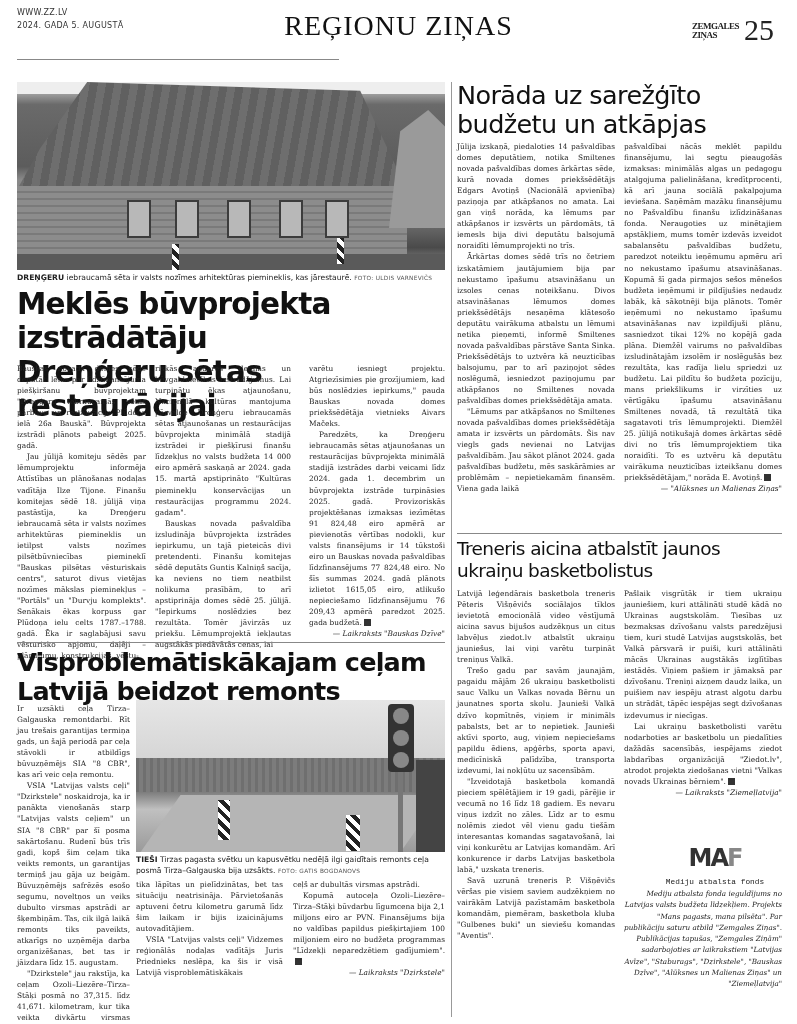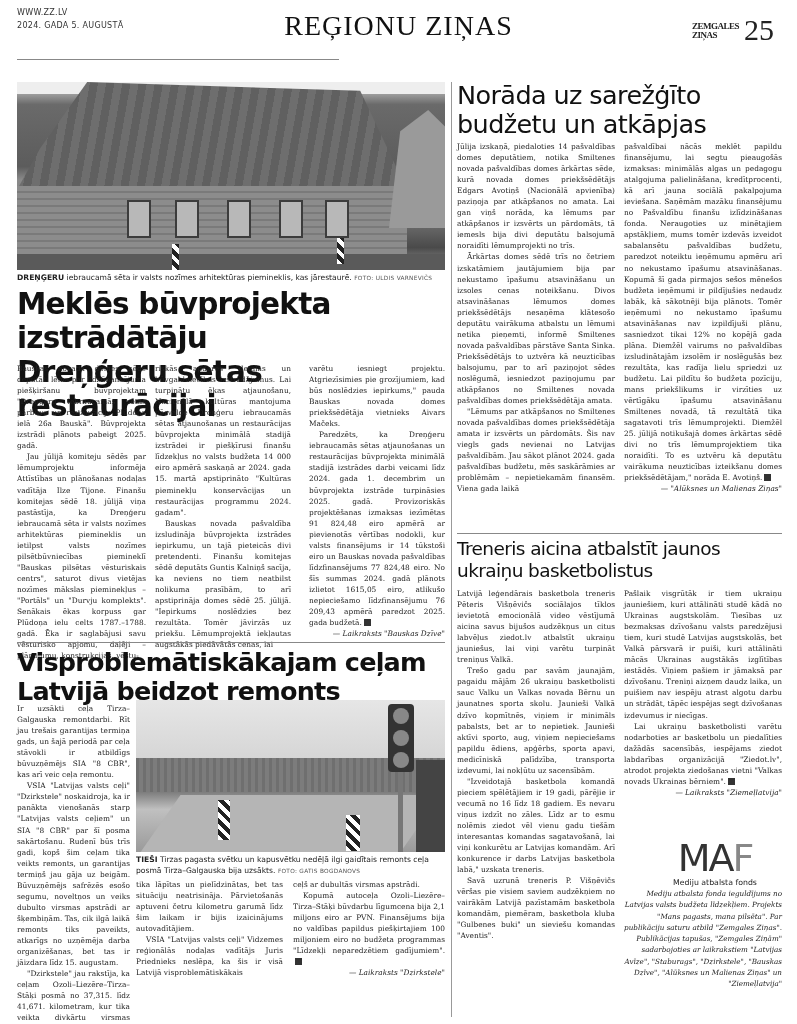--- a/index.html
+++ b/index.html
@@ -43,23 +43,23 @@
   .photo2 { left: 136px; top: 700px; width: 309px; height: 152px; overflow: hidden; background: linear-gradient(180deg, #e6e6e6 0%, #d6d6d6 38%, #8d8d8d 40%, #7a7a7a 60%, #c0c0c0 72%, #9a9a9a 100%); }
   .photo2 .road { position: absolute; left: 20px; top: 95px; width: 260px; height: 70px; background: #b5b5b5; transform: skewX(-35deg); }
   .photo2 .field { position: absolute; left: 0; top: 58px; width: 100%; height: 34px; background: repeating-linear-gradient(90deg, #6f6f6f 0 3px, #7c7c7c 3px 7px); }
   .photo2 .light { position: absolute; left: 252px; top: 4px; width: 26px; height: 68px; background: #333; border-radius: 4px; }
   .photo2 .light i { position: absolute; left: 5px; width: 16px; height: 16px; border-radius: 50%; background: #888; }
   .photo2 .pole { position: absolute; left: 262px; top: 72px; width: 5px; height: 80px; background: #777; }
   .photo2 .bush { position: absolute; left: 280px; top: 60px; width: 40px; height: 92px; background: #444; }
 
   
   .maf { left: 660px; top: 838px; width: 110px; text-align: center; font-family: "DejaVu Sans", sans-serif; }
-  .maf .logo { font-size: 38px; letter-spacing: -2px; line-height: 40px; color: #333; font-weight: normal; }
+  .maf .logo { font-size: 24px; letter-spacing: -2px; line-height: 40px; color: #333; font-weight: bold; }
   .maf .logo span { color: #888; }
-  .maf .sub { font-size: 7.8px; color: #222; }
+  .maf .sub { font-size: 7.8px; color: #222; font-family: Liberation Mono, monospace; }
   .maf-note { left: 623px; top: 888px; width: 159px; text-align: right; font-family: "DejaVu Serif", serif; font-style: italic; font-size: 7.2px; line-height: 11.3px; color: #222; }
 </style>
 </head>
 <body>
 
 <div class="abs hdr-meta">
   <div>WWW.ZZ.LV</div>
   <div>2024. GADA 5. AUGUSTĀ</div>
 </div>
 <div class="abs hdr-title">REĢIONU ZIŅAS</div>

